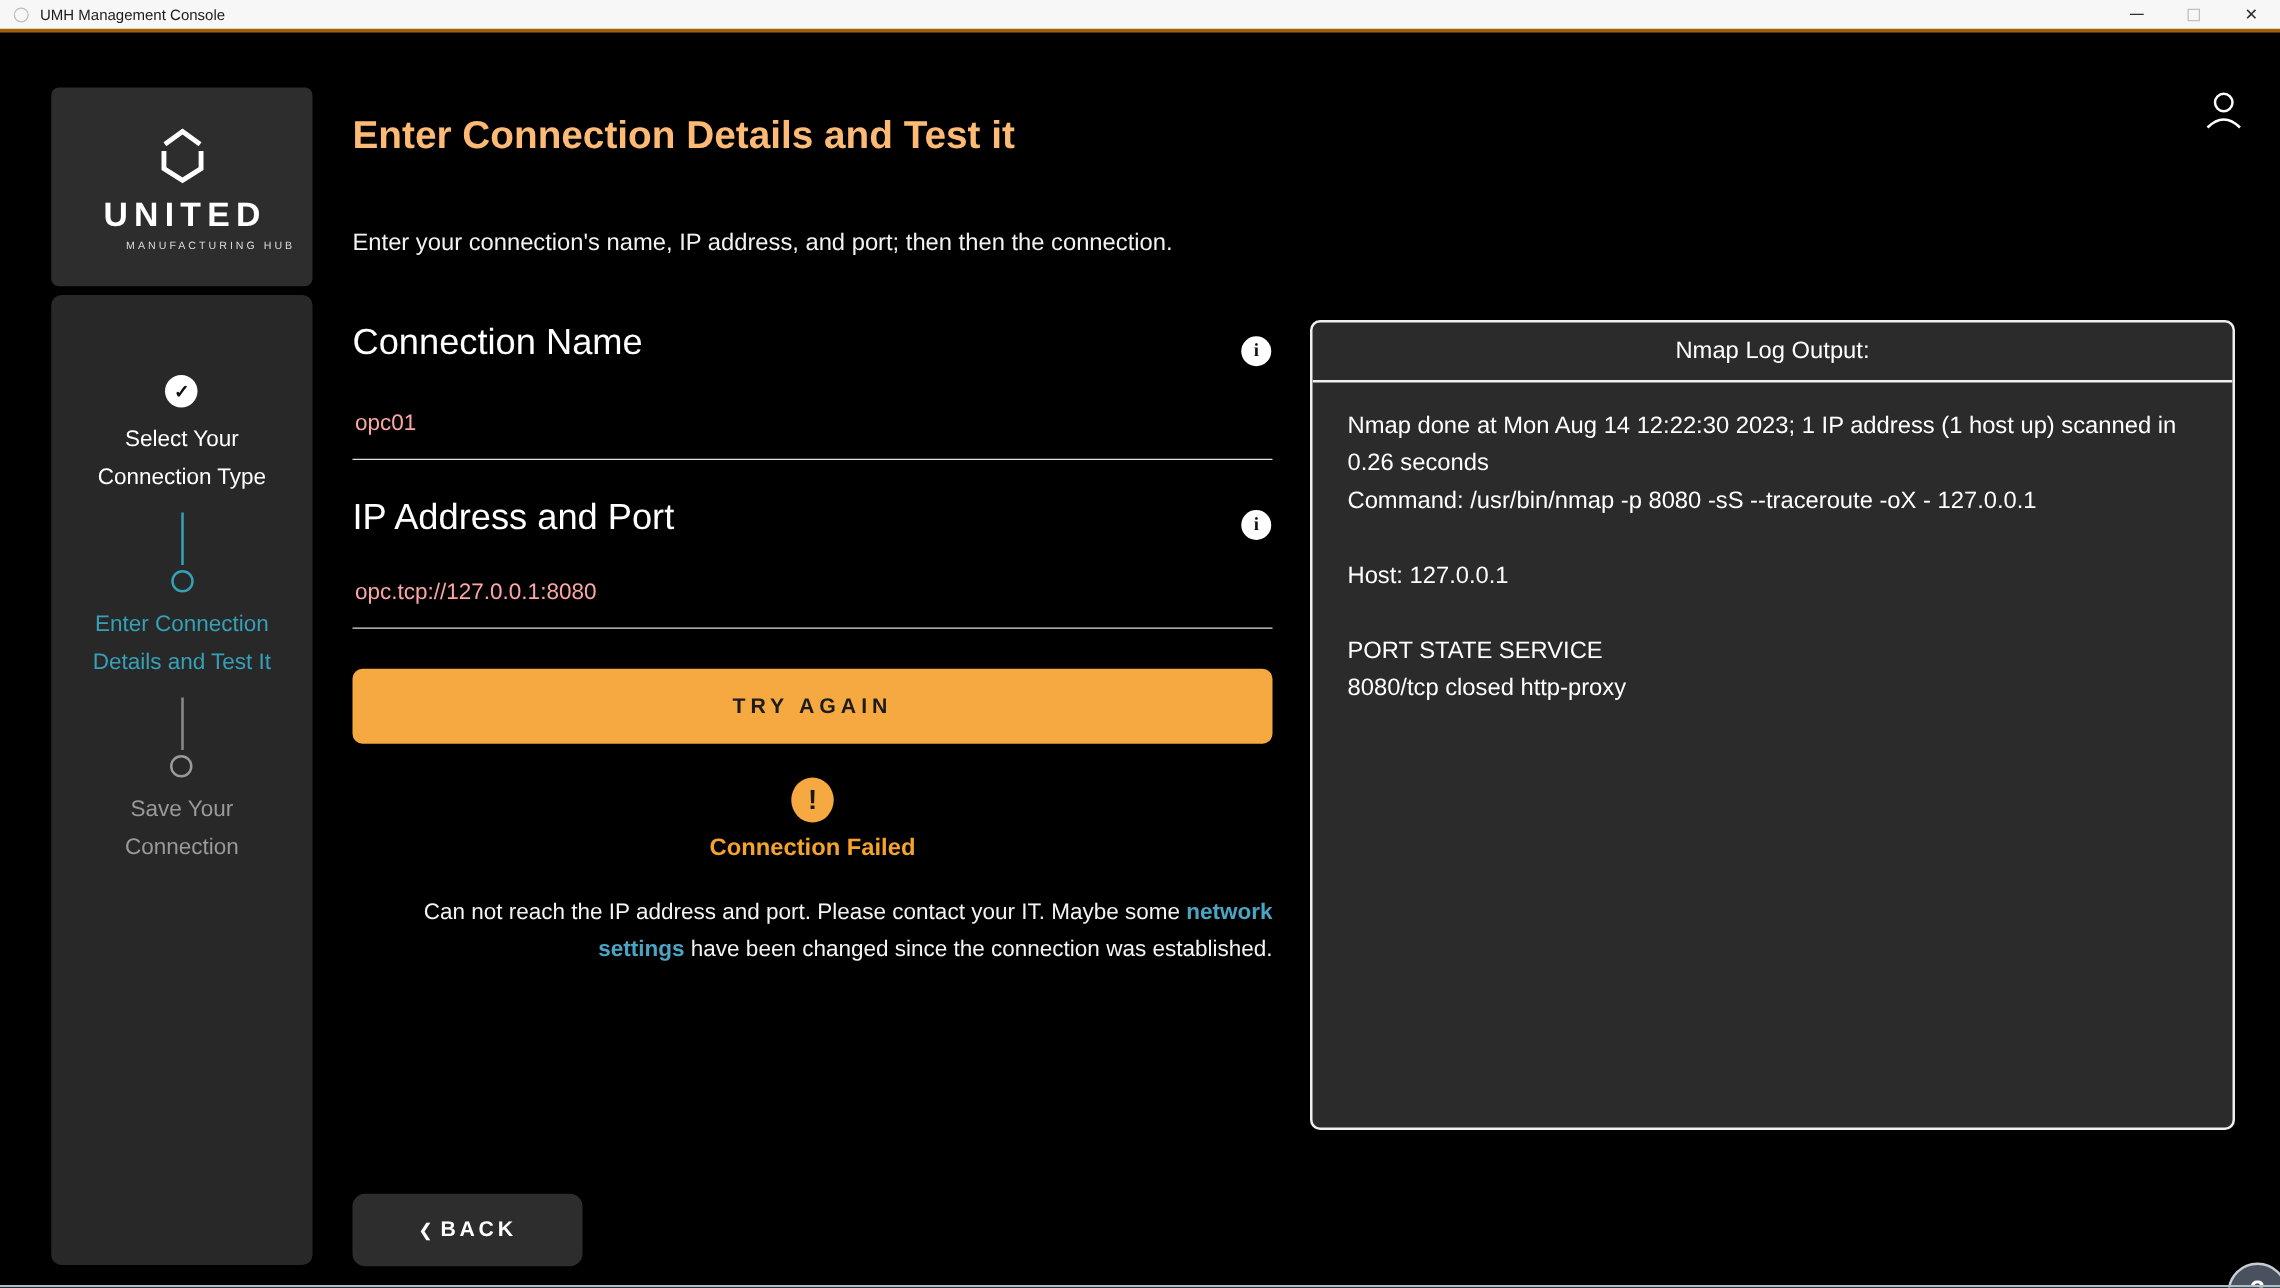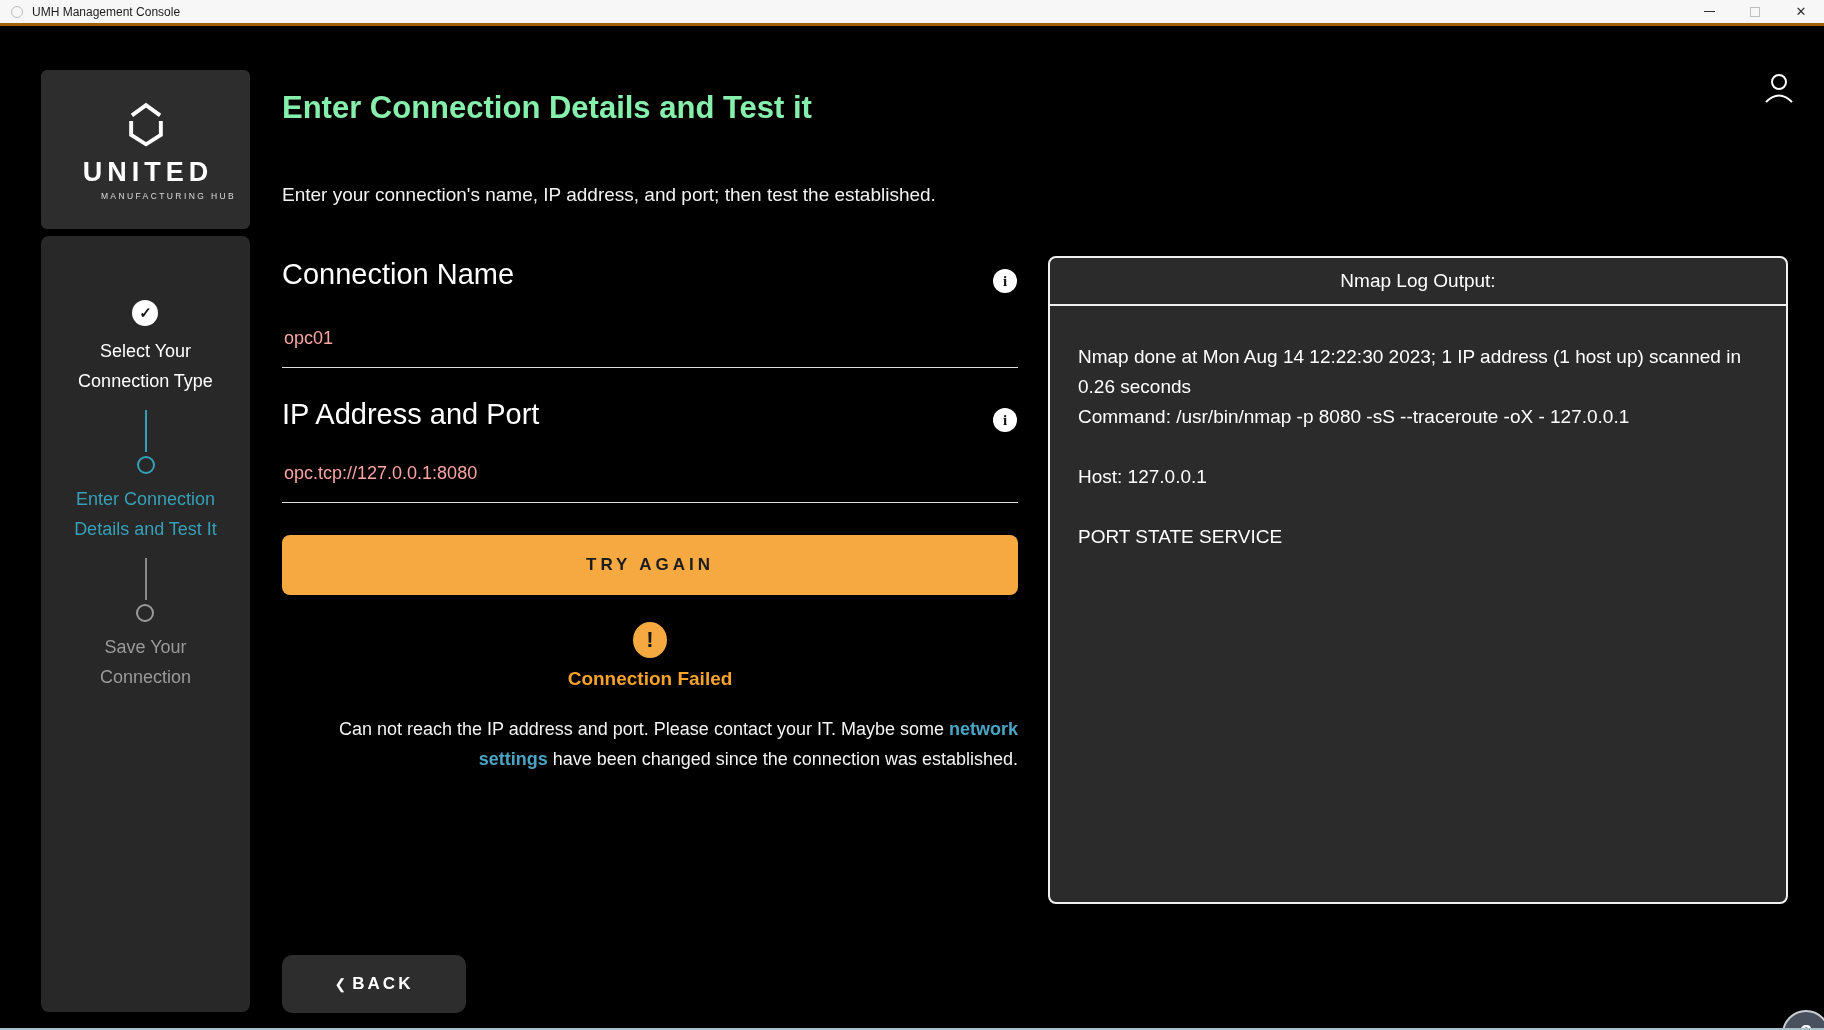--- a/index.html
+++ b/index.html
@@ -57,21 +57,21 @@
     font-size:15px; font-weight:700; margin-bottom:10px;
   }
   .ring { width:18px; height:18px; border-radius:50%; background:transparent; margin-bottom:10px; }
   .ring.teal { border:2px solid #35a0b7; }
   .ring.gray { border:2px solid #9a9a9a; }
   .connector { width:2px; height:42px; margin:14px 0 4px 0; }
   .connector.teal { background:#35a0b7; }
   .connector.gray { background:#8a8a8a; }
 
   
-  .page-title { position:absolute; left:282px; top:64px; font-size:31px; font-weight:600; color:#86efac; }
+  .page-title { position:absolute; left:282px; top:64px; font-size:31px; font-weight:600; color:#fdba74; }
   .page-subtitle { position:absolute; left:282px; top:158px; font-size:19px; color:#f2f2f2; }
 
   .field-label { position:absolute; left:282px; font-size:29px; font-weight:400; color:#fff; }
   .info-icon {
     position:absolute; left:993px; width:24px; height:24px; border-radius:50%;
     background:#fff; color:#111; display:flex; align-items:center; justify-content:center;
     font-size:15px; font-weight:700; font-family:"Liberation Serif", serif; cursor:pointer;
   }
   .text-input {
     position:absolute; left:282px; width:736px; height:52px;
@@ -119,21 +119,21 @@
   
   .nmap-panel {
     position:absolute; left:1048px; top:230px; width:740px; height:648px;
     background:#2b2b2b; border:2px solid #f0f0f0; border-radius:8px;
     overflow:hidden;
   }
   .nmap-header {
     height:48px; display:flex; align-items:center; justify-content:center;
     font-size:19px; color:#fff; border-bottom:2px solid #f0f0f0;
   }
-  .nmap-body { padding:36px 28px; }
+  .nmap-body { padding:20px 28px; }
   .log-line { font-size:19px; line-height:30px; color:#fff; min-height:30px; word-wrap:break-word; }
 
   
   .person-icon { position:absolute; left:1760px; top:44px; width:38px; height:38px; cursor:pointer; }
   .help-btn {
     position:absolute; left:1782px; top:984px; width:48px; height:48px; border-radius:50%;
     background:#49505e; border:2px solid #c8cdd4; color:#fff;
     font-size:20px; font-weight:700; text-align:center; line-height:40px; cursor:pointer;
   }
 </style>
@@ -181,21 +181,21 @@
     </div>
     <div class="connector gray"></div>
     <div class="step upcoming">
       <div class="ring gray"></div>
       <div class="step-label">Save Your</div>
       <div class="step-label">Connection</div>
     </div>
   </div>
 
   <h1 class="page-title">Enter Connection Details and Test it</h1>
-  <div class="page-subtitle">Enter your connection's name, IP address, and port; then test the established.</div>
+  <div class="page-subtitle">Enter your connection's name, IP address, and port; then then the connection.</div>
 
   <div class="field-label" id="label-name">Connection Name</div>
   <div class="info-icon" id="info-name">i</div>
   <input class="text-input" id="input-name" type="text" value="opc01" style="">
 
   <div class="field-label" id="label-ip">IP Address and Port</div>
   <div class="info-icon" id="info-ip">i</div>
   <input class="text-input" id="input-ip" type="text" value="opc.tcp://127.0.0.1:8080" style="">
 
   <button class="try-again-btn">TRY AGAIN</button>
@@ -213,20 +213,21 @@
 
   <div class="nmap-panel">
     <div class="nmap-header">Nmap Log Output:</div>
     <div class="nmap-body">
       <div class="log-line">Nmap done at Mon Aug 14 12:22:30 2023; 1 IP address (1 host up) scanned in 0.26 seconds</div>
       <div class="log-line">Command: /usr/bin/nmap -p 8080 -sS --traceroute -oX - 127.0.0.1</div>
       <div class="log-line"></div>
       <div class="log-line">Host: 127.0.0.1</div>
       <div class="log-line"></div>
       <div class="log-line">PORT STATE SERVICE</div>
+      <div class="log-line">8080/tcp closed http-proxy</div>
     </div>
   </div>
 
   <svg class="person-icon" viewBox="0 0 38 38">
     <circle cx="19" cy="12" r="7" fill="none" stroke="#ffffff" stroke-width="2"></circle>
     <path d="M6 32 q13 -13 26 0" fill="none" stroke="#ffffff" stroke-width="2"></path>
   </svg>
 
   <div class="help-btn">?</div>
 

